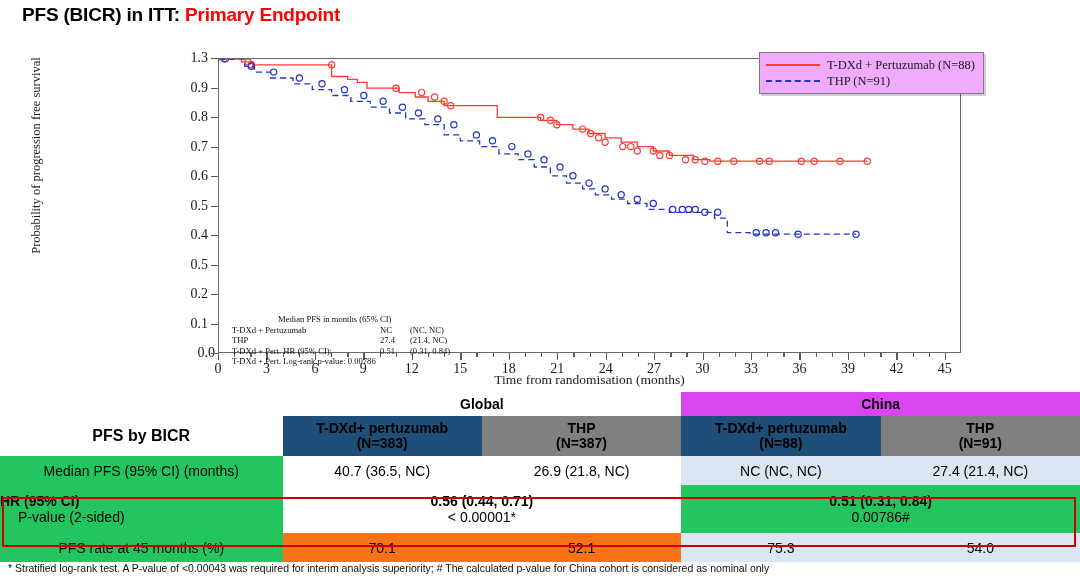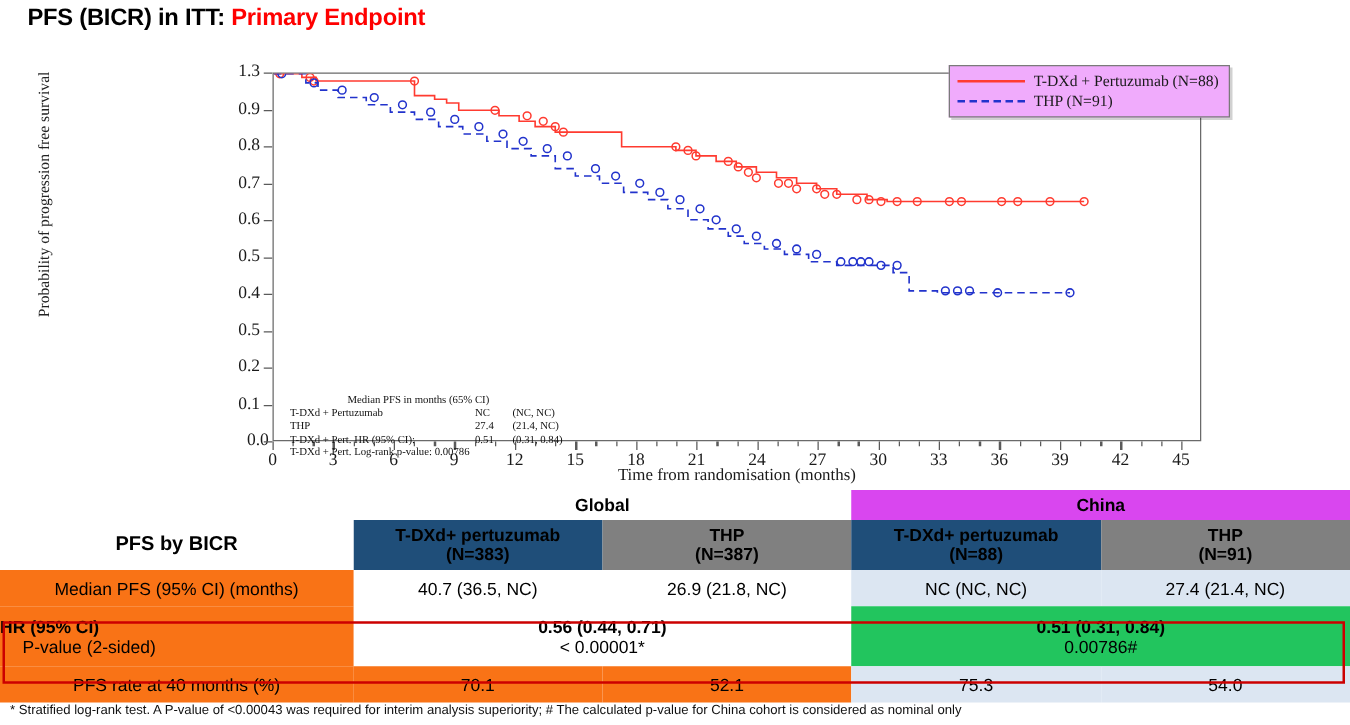--- a/index.html
+++ b/index.html
@@ -89,21 +89,21 @@
   .col-d{width:199px;}
   .band{height:24px;font-weight:bold;font-size:15px;}
   .band.global{background:#ffffff;}
   .band.china{background:#d946ef;}
   .hdr{
     height:40px;color:#ffffff;font-weight:bold;font-size:13px;line-height:15px;
   }
   .hdr.blue{background:#1F4E79;}
   .hdr.gray{background:#808080;}
   .lbl{
-    background:#f97316;text-align:left;padding-left:14px;font-size:14.5px;
+    background:#22c55e;text-align:left;padding-left:14px;font-size:14.5px;
   }
   .row-med td{height:29px;}
   .row-med .v-global{background:#ffffff;}
   .row-med .v-china{background:#DCE6F2;}
   .row-hr td{height:48px;}
   .row-hr .v-global{background:#ffffff;font-weight:bold;}
   .row-hr .v-china{background:#22c55e;font-weight:bold;}
   .row-hr .lbl{font-weight:bold;}
   .row-hr .lbl .sub{font-weight:normal;display:block;padding-left:18px;}
   .row-hr .val .p{font-weight:normal;display:block;}
@@ -384,21 +384,21 @@
         <td class="v-global val" colspan="2">
           <span>0.56 (0.44, 0.71)</span>
           <span class="p">&lt; 0.00001*</span>
         </td>
         <td class="v-china val" colspan="2">
           <span>0.51 (0.31, 0.84)</span>
           <span class="p">0.00786#</span>
         </td>
       </tr>
       <tr class="row-rate">
-        <td class="lbl">PFS rate at 40 months (%)</td>
+        <td class="lbl">PFS rate at 45 months (%)</td>
         <td class="v-global">70.1</td>
         <td class="v-global">52.1</td>
         <td class="v-china">75.3</td>
         <td class="v-china">54.0</td>
       </tr>
     </tbody>
       </table>
     <div class="hr-outline"></div>
   </div>
 

